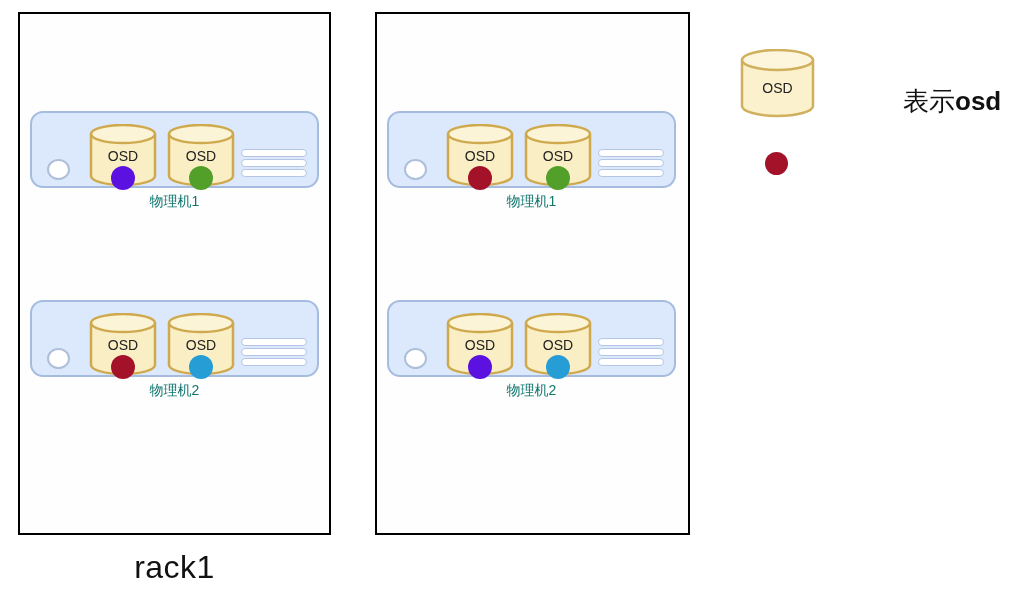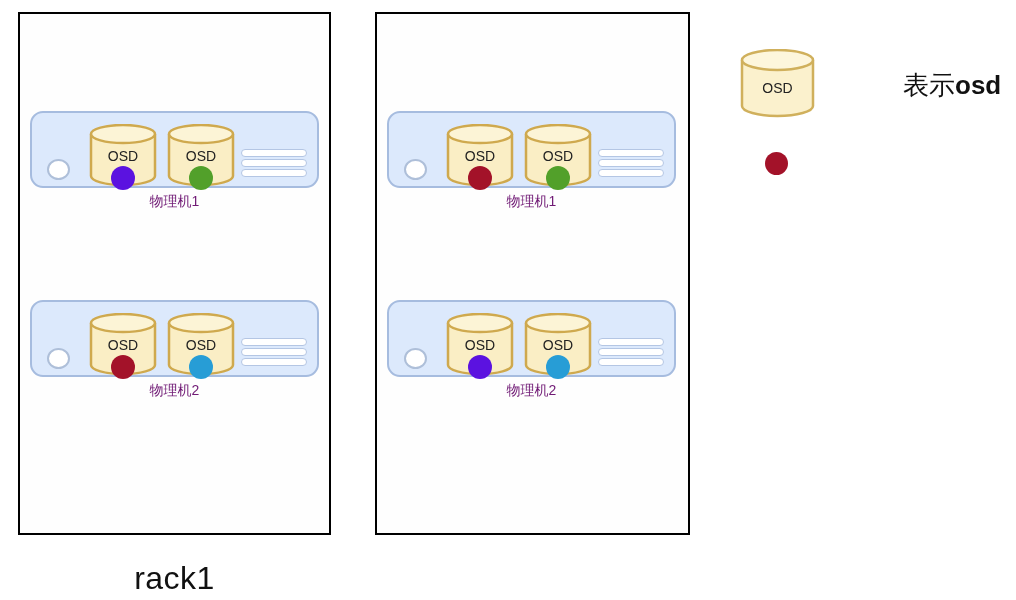--- a/index.html
+++ b/index.html
@@ -4,56 +4,56 @@
 <style>
   * { margin:0; padding:0; box-sizing:border-box; }
   html,body { background:#ffffff; }
   body { font-family:"Liberation Sans","DejaVu Sans",sans-serif; color:#1a1a1a; }
   .canvas { position:relative; width:1016px; height:600px; background:#ffffff; overflow:hidden; }
 
   
   .rack { position:absolute; top:12px; height:523px; background:#fefefe; border:2px solid #000000; }
   .rack.r1 { left:18px;  width:313px; }
   .rack.r2 { left:375px; width:315px; }
-  .rack-label { position:absolute; top:549px; font-size:32px; letter-spacing:.5px; color:#111; text-align:center;margin-top:11px; }
+  .rack-label { position:absolute; top:549px; font-size:32px; letter-spacing:.5px; color:#111; text-align:center; }
   .rack-label.rl1 { left:18px;  width:313px; }
   .rack-label.rl2 { left:375px; width:315px; }
 
   
   .machine { position:absolute; left:10px; width:289px; }
   .machine.m1 { top:97px; }
   .machine.m2 { top:286px; }
   .server-box { position:relative; width:289px; height:77px; background:#dce9fc;
                 border:2px solid #a6bcdf; border-radius:13px; }
   .power-circle { position:absolute; left:15px; top:46px; width:23px; height:21px;
                   background:#ffffff; border:2px solid #aebfd9; border-radius:50%; }
   .vents { position:absolute; left:209px; top:36px; width:66px; }
   .vent { width:66px; height:8px; background:#ffffff; border:1px solid #b4c6e4;
           border-radius:4px; margin-bottom:2px; }
-  .machine-label { margin-top:5px; text-align:center; font-size:14px; color:#701a75; }
+  .machine-label { margin-top:5px; text-align:center; font-size:14px; color:#0f766e; }
 
   
   .osd { position:absolute; top:11px; width:68px; height:62px; }
   .osd.o1 { left:57px; }
   .osd.o2 { left:135px; }
   .osd svg { position:absolute; top:0; left:0; display:block; }
   .osd-label { position:absolute; top:24px; left:0; width:68px; text-align:center;
                font-size:14px; color:#222; }
   .pg-dot { position:absolute; left:50%; top:42px; width:24px; height:24px;
             margin-left:-12px; border-radius:50%; }
 
   
   .legend-cyl { position:absolute; left:740px; top:49px; width:75px; height:70px; }
   .legend-cyl svg { position:absolute; top:0; left:0; display:block; }
   .legend-cyl-label { position:absolute; top:31px; left:0; width:75px; text-align:center;
                       font-size:14px; color:#222; }
   .legend-dot { position:absolute; left:765px; top:152px; width:23px; height:23px; border-radius:50%; }
   .legend-text { position:absolute; left:903px; font-size:26px; color:#111; white-space:nowrap; }
   .legend-text .term { font-weight:700; }
-  .legend-text.t-osd { top:68px; }
+  .legend-text.t-osd { top:84px; }
   .legend-text.t-pg  { top:148px; }
 </style>
 </head>
 <body>
 
 <div class="canvas">
 
   <div class="rack r1">
 
     <div class="machine m1">

